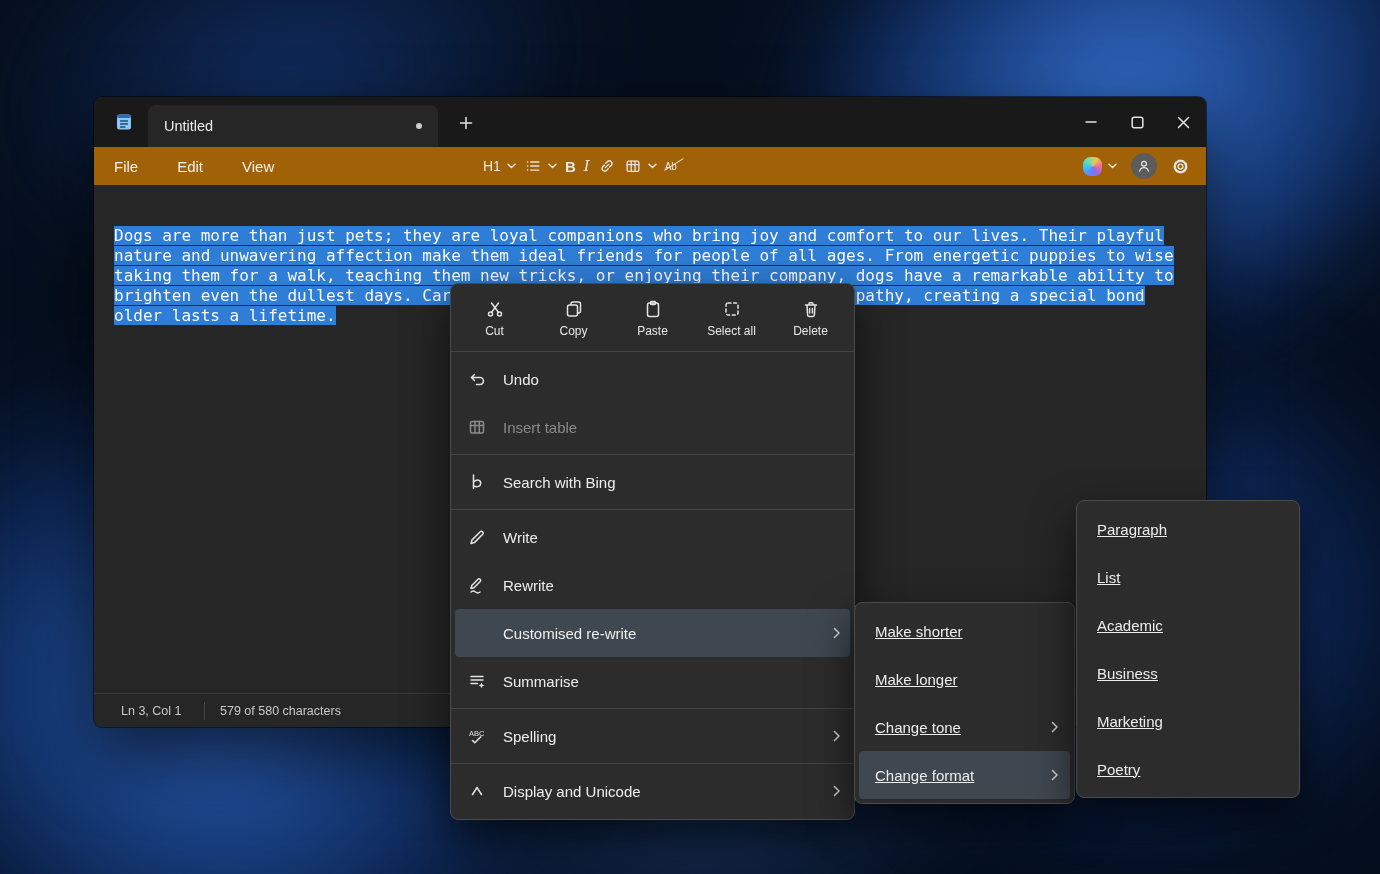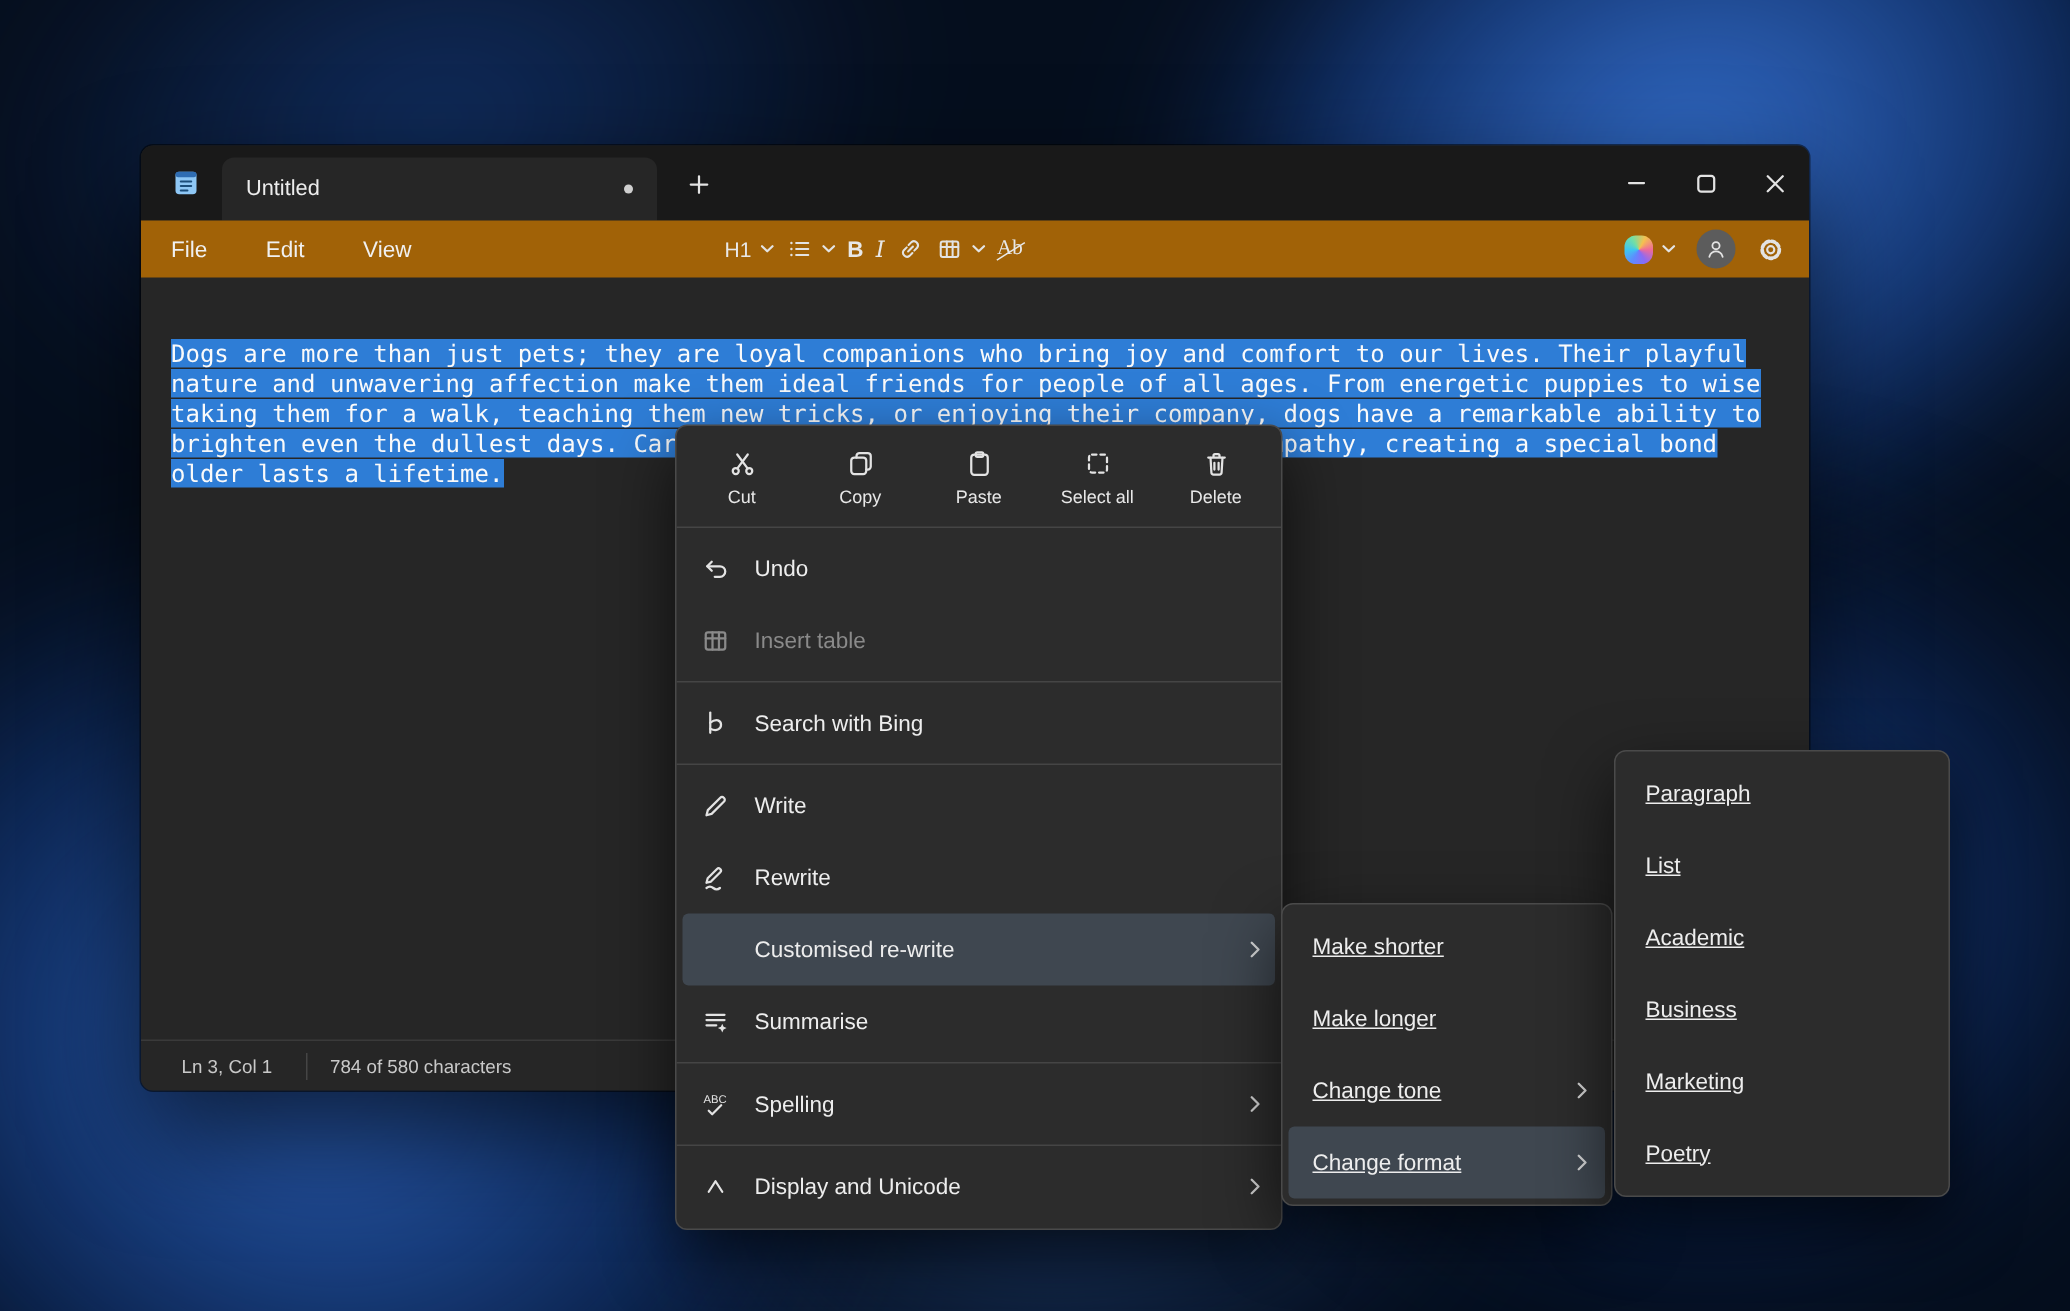--- a/index.html
+++ b/index.html
@@ -39,21 +39,21 @@
   .win-btn { width:46px; height:50px; display:flex; align-items:center; justify-content:center; }
 
   .toolbar { position:absolute; left:0; top:50px; right:0; height:38px; background:#a16207; }
   .menu-labels { position:absolute; left:18px; top:0; height:38px; display:flex; gap:35px; align-items:center; }
   .menu-label { font-size:15px; color:#f0f0f0; padding:3px 2px; }
   .fmt-group { position:absolute; left:389px; top:0; height:38px; display:flex; gap:8px; align-items:center; }
   .tbtn { display:flex; align-items:center; gap:6px; color:#e8e8e8; }
   .tbtn .txt { font-size:14px; }
   .bold-glyph { font-size:15px; font-weight:700; color:#e8e8e8; }
   .italic-glyph { font-size:15px; font-style:italic; font-family:"DejaVu Serif", serif; color:#e8e8e8; }
-  .clearfmt { position:relative; font-size:14px; color:#e8e8e8;font-family:Liberation Serif, serif; }
+  .clearfmt { position:relative; font-size:10px; color:#e8e8e8; }
   .clearfmt::after { content:""; position:absolute; left:-2px; bottom:6px; width:22px; height:1.4px;
                      background:#e8e8e8; transform:rotate(-32deg); }
   .right-group { position:absolute; right:16px; top:0; height:38px; display:flex; gap:14px; align-items:center; }
   .copilot { width:19px; height:19px; border-radius:40%;
              background:conic-gradient(from 210deg, #5e8bff, #3ec6f0, #72dfa5, #f6c04f, #ee6a9b, #8a6af5, #5e8bff); }
   .avatar { width:26px; height:26px; border-radius:50%; background:#5c5c5c; display:flex; align-items:center; justify-content:center; }
 
   .editor { position:absolute; left:0; top:88px; right:0; bottom:34px; }
   .doc { position:absolute; left:20px; top:41px; }
   .line { height:20px; white-space:pre; font-family:"DejaVu Sans Mono", monospace; font-size:16px; line-height:20px; }
@@ -213,21 +213,21 @@
         <div class="line"><span class="sel">nature and unwavering affection make them ideal friends for people of all ages. From energetic puppies to wise</span></div>
         <div class="line"><span class="sel">taking them for a walk, teaching them new tricks, or enjoying their company, dogs have a remarkable ability to</span></div>
         <div class="line"><span class="sel">brighten even the dullest days. Caring for them teaches responsibility and empathy, creating a special bond</span></div>
         <div class="line"><span class="sel">older lasts a lifetime.</span></div>
       </div>
     </div>
 
     <div class="statusbar">
       <span class="sb-item" style="left:27px;">Ln 3, Col 1</span>
       <span class="sb-sep" style="left:110px;"></span>
-      <span class="sb-item" style="left:126px;">784 of 580 characters</span>
+      <span class="sb-item" style="left:126px;">579 of 580 characters</span>
       <span class="sb-sep" style="left:362px;"></span>
       <span class="sb-item" style="left:377px;">Plain text</span>
     </div>
   </div>
 
   <div class="popup ctx-menu">
     <div class="quick-row">
       <div class="quick-item">
         <svg class="ic" width="20" height="20" viewBox="0 0 20 20">
           <circle cx="5.5" cy="15" r="2"></circle>

